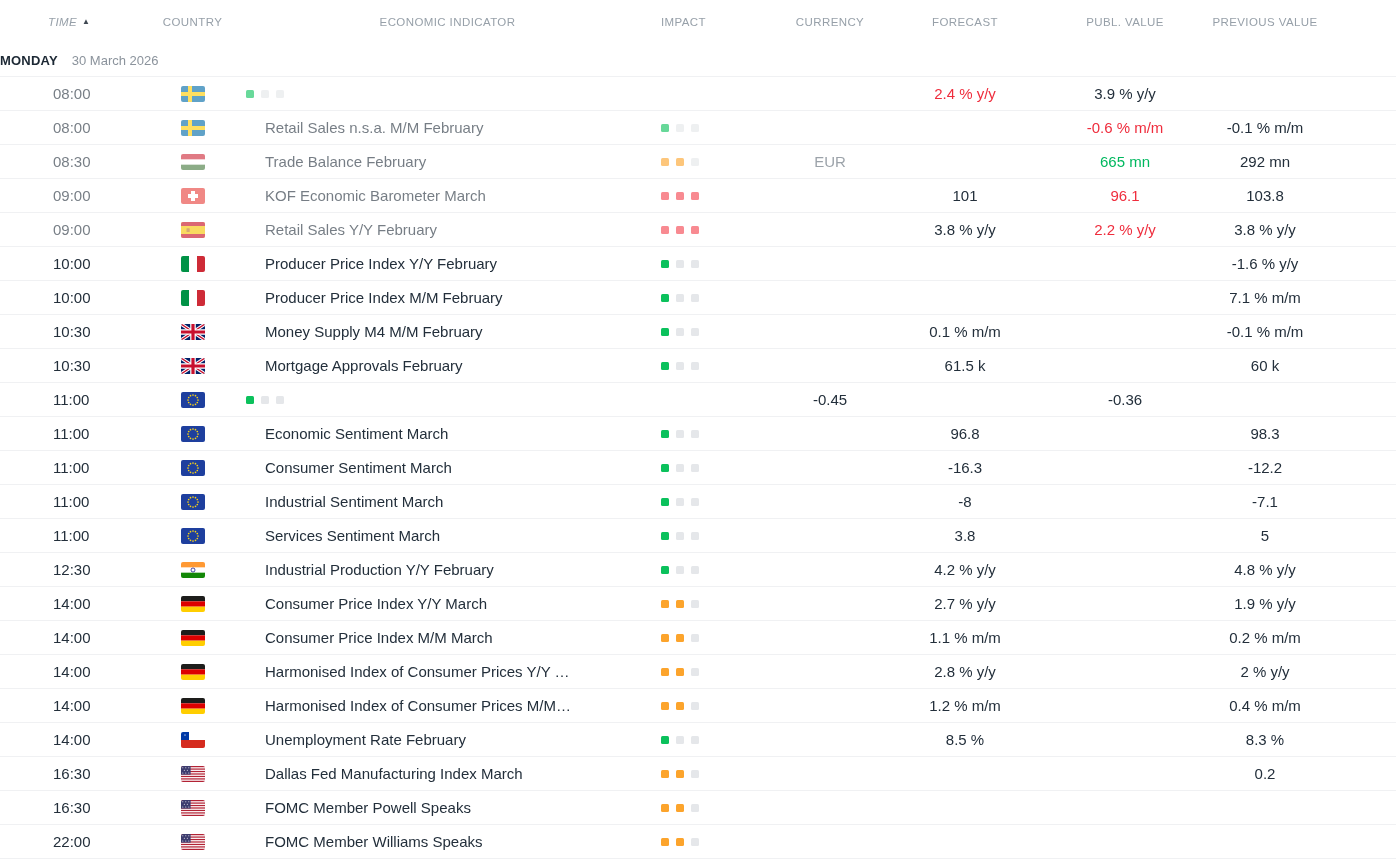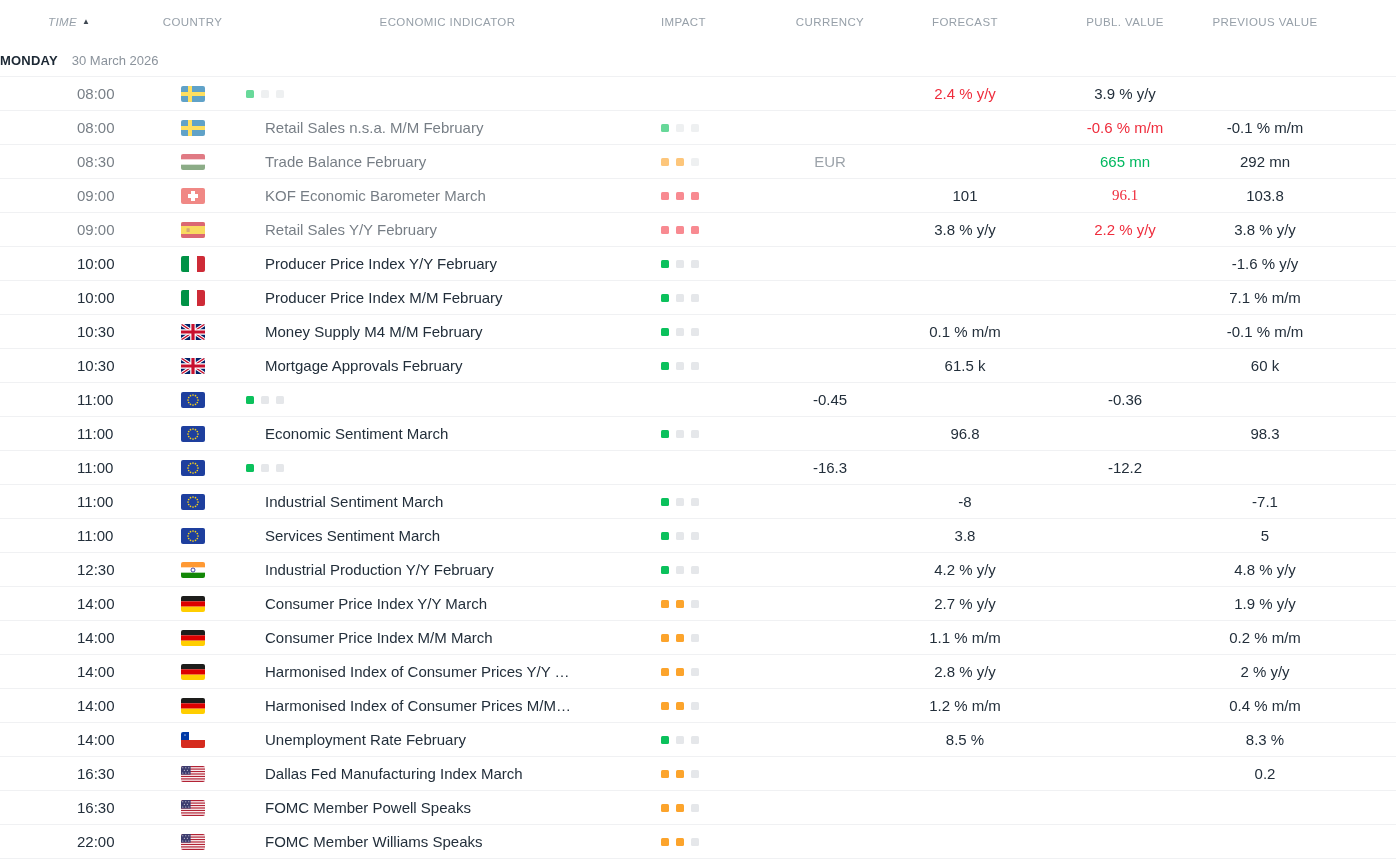--- a/index.html
+++ b/index.html
@@ -16,21 +16,21 @@
   .sort-icon { font-style: normal; font-size: 8px; color: #3f4852; line-height: 1; }
   .h-center { text-align: center; }
   .h-impact { padding-left: 6px; }
   
   .date-row { height: 32px; display: flex; align-items: center; gap: 14px; }
   .day-label { font-size: 13px; font-weight: bold; color: #1c2834; letter-spacing: .2px; }
   .date-label { font-size: 13px; color: #8b939c; }
   
   #rows { border-top: 1px solid #f0f1f3; }
   .row { height: 34px; border-bottom: 1px solid #f0f1f3; background: #fff; }
-  .cell-time { padding-left: 77px; font-size: 15px; }
+  .cell-time { padding-left: 53px; font-size: 15px; }
   .cell-flag { display: flex; justify-content: center; }
   .flag { display: block; width: 24px; height: 16px; border-radius: 2px; overflow: hidden; }
   .flag svg { display: block; }
   .cell-indicator { padding-left: 25px; width: 335px; font-size: 15px; white-space: nowrap;
     overflow: hidden; text-overflow: ellipsis; }
   .cell-impact { padding-left: 6px; display: flex; gap: 7px; }
   .dot { width: 8px; height: 8px; border-radius: 1.5px; }
   .cell-currency { text-align: center; font-size: 15px; color: #5f6a75; }
   .cell-forecast, .cell-publ, .cell-prev { text-align: center; font-size: 15px; color: #232f3b; }
   .past .fade { opacity: .62; }
@@ -142,21 +142,21 @@
         </span>
     </div>
     <div class="cell-indicator fade">KOF Economic Barometer March</div>
     <div class="cell-impact fade">
         <span class="dot" style="background: rgb(245, 67, 79);"></span>
         <span class="dot" style="background: rgb(245, 67, 79);"></span>
         <span class="dot" style="background: rgb(245, 67, 79);"></span>
       </div>
     <div class="cell-currency fade"></div>
     <div class="cell-forecast">101</div>
-    <div class="cell-publ" style="color: rgb(239, 45, 61); font-family: Liberation Serif, serif;">96.1</div>
+    <div class="cell-publ" style="color: rgb(239, 45, 61);">96.1</div>
     <div class="cell-prev">103.8</div>
     <div></div>
   </div>
 
   <div class="row grid-row past">
     <div class="cell-time fade">09:00</div>
     <div class="cell-flag fade">
       <span class="flag">
           <svg width="24" height="16">
             <rect width="24" height="16" fill="#f6c500"></rect>
@@ -366,20 +366,21 @@
               <circle cx="12" cy="13" r="0.85"></circle>
               <circle cx="9.5" cy="12.3" r="0.85"></circle>
               <circle cx="7.7" cy="10.5" r="0.85"></circle>
               <circle cx="7" cy="8" r="0.85"></circle>
               <circle cx="7.7" cy="5.5" r="0.85"></circle>
               <circle cx="9.5" cy="3.7" r="0.85"></circle>
             </g>
           </svg>
         </span>
     </div>
+    <div class="cell-indicator fade">Consumer Sentiment March</div>
     <div class="cell-impact fade">
         <span class="dot" style="background: rgb(11, 193, 92);"></span>
         <span class="dot" style="background: rgb(229, 231, 234);"></span>
         <span class="dot" style="background: rgb(229, 231, 234);"></span>
       </div>
     <div class="cell-currency fade"></div>
     <div class="cell-forecast">-16.3</div>
     <div class="cell-publ"></div>
     <div class="cell-prev">-12.2</div>
     <div></div>

